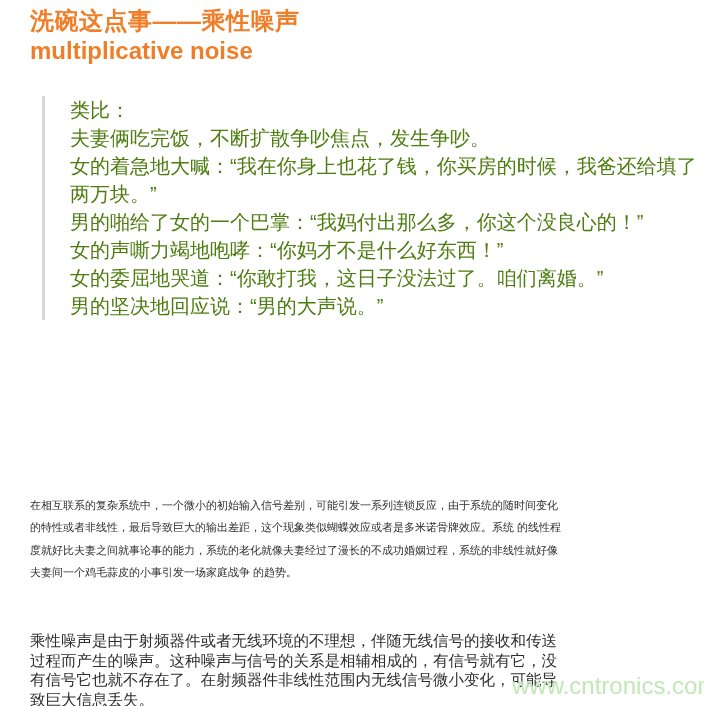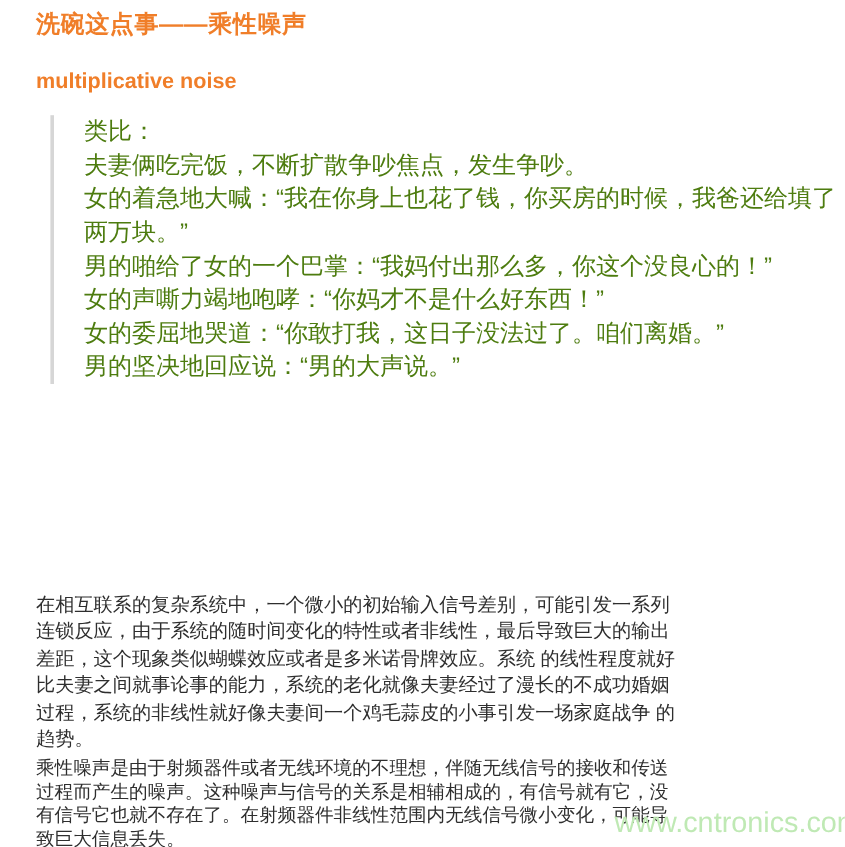--- a/index.html
+++ b/index.html
@@ -21,28 +21,27 @@
     background: #ffffff;
   }
   .header {
     position: absolute;
     left: 30px;
     top: 6px;
     color: #f07e29;
     font-weight: bold;
   }
   .header .title {
-    font-size: 20px;
+    font-size: 24px;
     line-height: 30px;
     letter-spacing: 0.5px;
   }
   .header .subtitle {
-    font-size: 18px;
+    font-size: 24px;
     line-height: 30px;
-    margin-top: 16px;
   }
   .quote {
     position: absolute;
     left: 42px;
     top: 96px;
     width: 638px;
     border-left: 3px solid #d6d6d6;
     padding-left: 25px;
     color: #4d7c0f;
     font-size: 20px;
@@ -54,21 +53,21 @@
   }
   .body-text {
     position: absolute;
     left: 30px;
     color: #2e2e2e;
     word-break: break-all;
   }
   .para-system {
     top: 494px;
     width: 537px;
-    font-size: 16px;
+    font-size: 11px;
     line-height: 22.4px;
   }
   .para-noise {
     top: 631px;
     width: 537px;
     font-size: 15.5px;
     line-height: 19.6px;
   }
   .watermark {
     position: absolute;

